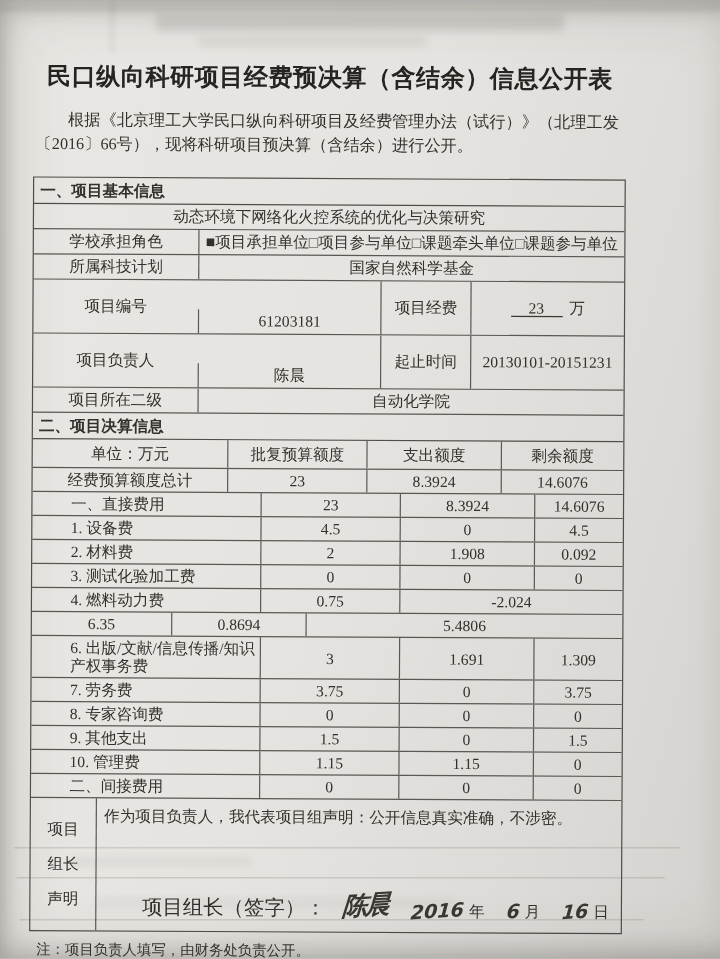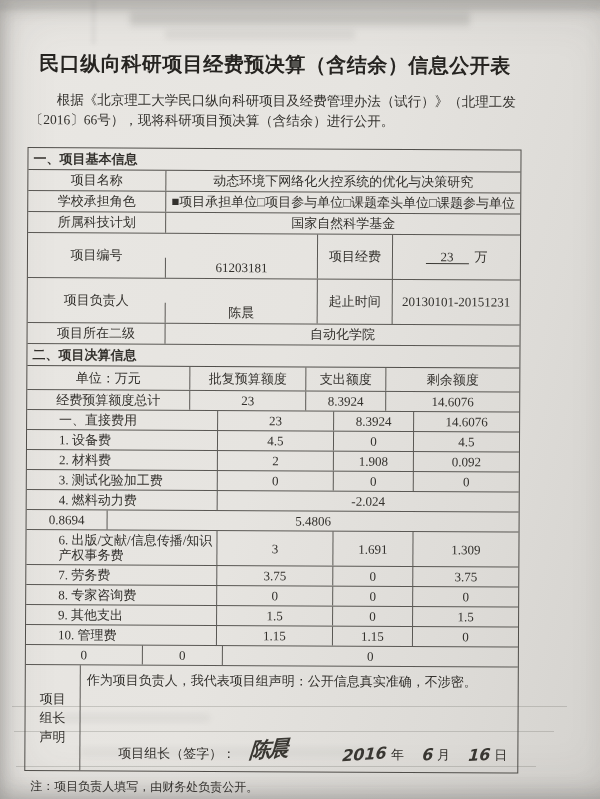--- a/index.html
+++ b/index.html
@@ -75,35 +75,35 @@
   .brow:last-child{border-bottom:none;}
   .bc{
     border-left:1px solid #5a5854;box-sizing:border-box;
     padding:2px 4px;line-height:15px;font-size:13px;
     display:flex;align-items:center;justify-content:center;text-align:center;
   }
   .bc:first-child{border-left:none;}
   .bhead{padding:4px 4px;}
   .c1{width:162px;flex:none;}
   .c2{width:116px;flex:none;}
-  .c3{width:80px;flex:none;}
+  .c3{width:112px;flex:none;}
   .c4{flex:1;}
   .left{justify-content:flex-start;text-align:left;margin-left:28px;}
 
   
   .decl{display:flex;align-items:stretch;}
   .decl-lab{
     width:54px;flex:none;border-left:none;
     display:flex;flex-direction:column;align-items:center;justify-content:center;
-    gap:3px;font-size:13px;line-height:16px;padding:4px 0;
+    gap:13px;font-size:13px;line-height:16px;padding:4px 0;
   }
   .decl-body{flex:1;border-left:1px solid #5a5854;padding:6px 6px 8px;box-sizing:border-box;}
   .statement{font-size:13px;line-height:17px;}
   .signrow{display:flex;align-items:flex-end;margin-top:12px;padding-left:32px;}
-  .signlabel{font-size:13px;margin-top:44px;}
+  .signlabel{font-size:17px;margin-top:44px;}
   .hand{
     font-family:"DejaVu Sans","Liberation Sans",sans-serif;
     font-style:italic;font-weight:600;color:#3a3833;
     transform:rotate(-4deg) skewX(-8deg);display:inline-block;
   }
   .sig{font-size:21px;margin-left:14px;letter-spacing:-2px;}
   .daterow{margin-left:auto;display:flex;align-items:flex-end;gap:4px;padding-right:4px;font-size:13px;}
   .dnum{font-size:16px;}
   .note{margin:7px 0 0 34px;font-size:12px;color:#33312d;}
 </style>
@@ -126,21 +126,20 @@
 
     <div class="title">民口纵向科研项目经费预决算（含结余）信息公开表</div>
 
     <div class="intro">根据《北京理工大学民口纵向科研项目及经费管理办法（试行）》（北理工发〔2016〕66号），现将科研项目预决算（含结余）进行公开。</div>
 
     <div class="doc-table">
 
       <div class="secbar">一、项目基本信息</div>
 
       <div class="trow">
-        <div class="cell lab">项目名称</div>
         <div class="cell val-wide">动态环境下网络化火控系统的优化与决策研究</div>
       </div>
 
       <div class="trow">
         <div class="cell lab">学校承担角色</div>
         <div class="cell val-wide">■项目承担单位□项目参与单位□课题牵头单位□课题参与单位</div>
       </div>
 
       <div class="trow">
         <div class="cell lab">所属科技计划</div>
@@ -203,23 +202,25 @@
         <div class="bc c4">0.092</div>
       </div>
       <div class="brow">
         <div class="bc c1 left">3. 测试化验加工费</div>
         <div class="bc c2">0</div>
         <div class="bc c3">0</div>
         <div class="bc c4">0</div>
       </div>
       <div class="brow">
         <div class="bc c1 left">4. 燃料动力费</div>
+        <div class="bc c2">0.75</div>
         <div class="bc c4">-2.024</div>
       </div>
       <div class="brow">
+        <div class="bc c2">6.35</div>
         <div class="bc c3">0.8694</div>
         <div class="bc c4">5.4806</div>
       </div>
       <div class="brow">
         <div class="bc c1 left">6. 出版/文献/信息传播/知识产权事务费</div>
         <div class="bc c2">3</div>
         <div class="bc c3">1.691</div>
         <div class="bc c4">1.309</div>
       </div>
       <div class="brow">
@@ -240,20 +241,21 @@
         <div class="bc c3">0</div>
         <div class="bc c4">1.5</div>
       </div>
       <div class="brow">
         <div class="bc c1 left">10. 管理费</div>
         <div class="bc c2">1.15</div>
         <div class="bc c3">1.15</div>
         <div class="bc c4">0</div>
       </div>
       <div class="brow">
+        <div class="bc c1 left">二、间接费用</div>
         <div class="bc c2">0</div>
         <div class="bc c3">0</div>
         <div class="bc c4">0</div>
       </div>
 
       <div class="decl">
         <div class="decl-lab">
           <span>项目</span>
           <span>组长</span>
           <span>声明</span>

